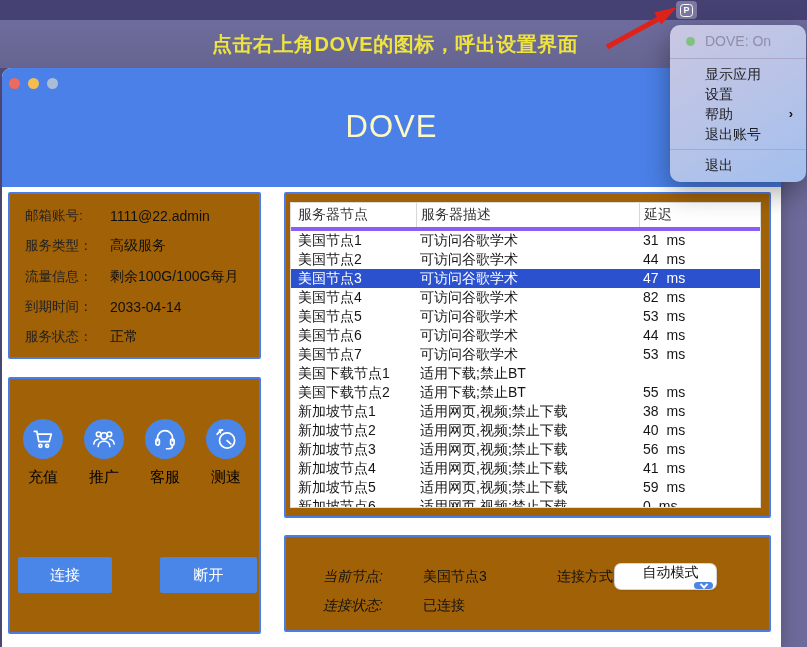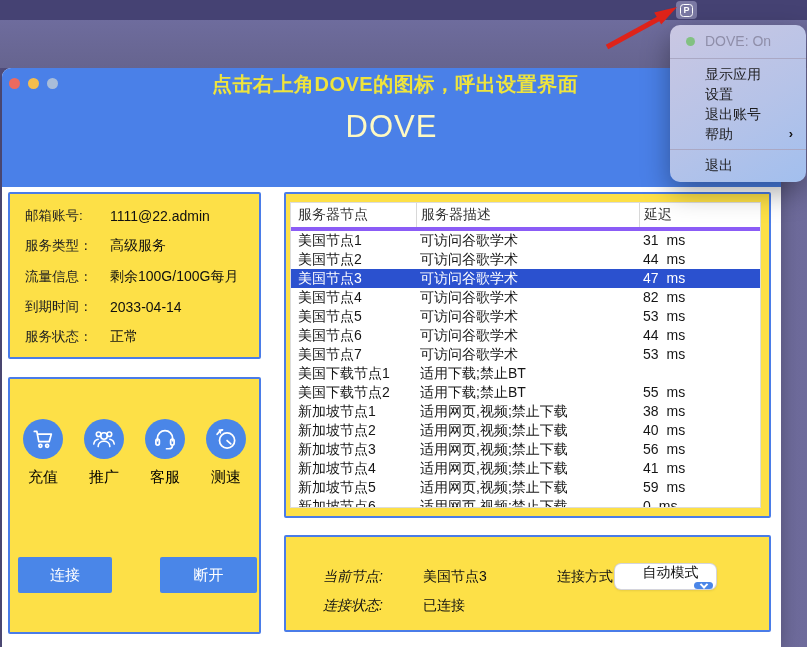--- a/index.html
+++ b/index.html
@@ -12,32 +12,32 @@
   
   .menubar { position:absolute; left:0; top:0; width:807px; height:20px; background:#454273; z-index:5; }
   .tray-icon { position:absolute; left:676px; top:1px; width:21px; height:18px; background:#7b79a4;
     border-radius:4px; display:flex; align-items:center; justify-content:center; cursor:pointer; }
   .tray-icon .glyph { width:13px; height:13px; border:1.5px solid #fff; border-radius:3.5px;
     color:#fff; font-size:9px; font-weight:bold; line-height:10px; text-align:center; }
   
   .band { position:absolute; left:0; top:20px; width:807px; height:48px;
     background:linear-gradient(180deg,#6e6c9d 0%,#66648f 100%); z-index:4; }
   .annotation { position:absolute; left:212px; top:31px; font-size:20px; font-weight:bold;
-    color:#efe43c; letter-spacing:.5px; z-index:6;margin-top:40px; }
+    color:#efe43c; letter-spacing:.5px; z-index:6; }
   .arrow-svg { position:absolute; left:598px; top:2px; z-index:7; }
   
   .appwin { position:absolute; left:2px; top:68px; width:779px; height:579px; background:#fff;
     border-radius:9px 9px 0 0; z-index:3; box-shadow:0 4px 18px rgba(0,0,0,.25); }
   .win-header { position:relative; height:119px; background:#4a80e8; border-radius:9px 9px 0 0; }
   .traffic { position:absolute; left:7px; top:10px; display:flex; gap:8px; }
   .traffic span { width:11px; height:11px; border-radius:50%; display:block; }
   .tl-red { background:#ed6a5e; } .tl-yellow { background:#f4bd4e; } .tl-gray { background:#a9bdd9; }
   .win-title { position:absolute; left:0; top:41px; width:100%; text-align:center;
     color:#fef9c3; font-size:31px; letter-spacing:1px; }
-  .panel { position:absolute; background:#fde047; border:2px solid #4a7ce8; border-radius:2px; }
+  .panel { position:absolute; background:#a16207; border:2px solid #4a7ce8; border-radius:2px; }
   
   .p-account { left:6px; top:124px; width:253px; height:167px; padding:11px 0 9px 15px;
     display:flex; flex-direction:column; justify-content:space-between; }
   .info-row { display:flex; align-items:center; height:22px; }
   .info-label { width:72px; font-size:13.5px; color:#222; flex:none; }
   .info-value { font-size:14px; color:#101010; margin-left:13px; white-space:nowrap; }
   
   .p-actions { left:6px; top:309px; width:253px; height:257px; }
   .actions-row { position:absolute; left:8px; right:8px; top:40px; display:flex; justify-content:space-between; }
   .action { display:flex; flex-direction:column; align-items:center; width:50px; cursor:pointer; }
@@ -298,18 +298,18 @@
 
 <div class="tray-menu">
   <div class="status-row">
     <span class="status-dot"></span>
     <span>DOVE: On</span>
   </div>
   <div class="menu-divider"></div>
   <div id="tray-menu-items">
       <div class="menu-item">显示应用</div>
       <div class="menu-item">设置</div>
+      <div class="menu-item">帮助<span class="submenu-chevron">›</span></div>
       <div class="menu-item">退出账号</div>
-      <div class="menu-item">帮助<span class="submenu-chevron">›</span></div>
       <div class="menu-divider"></div>
       <div class="menu-item">退出</div>
     </div>
 </div>
 
 </body></html>

